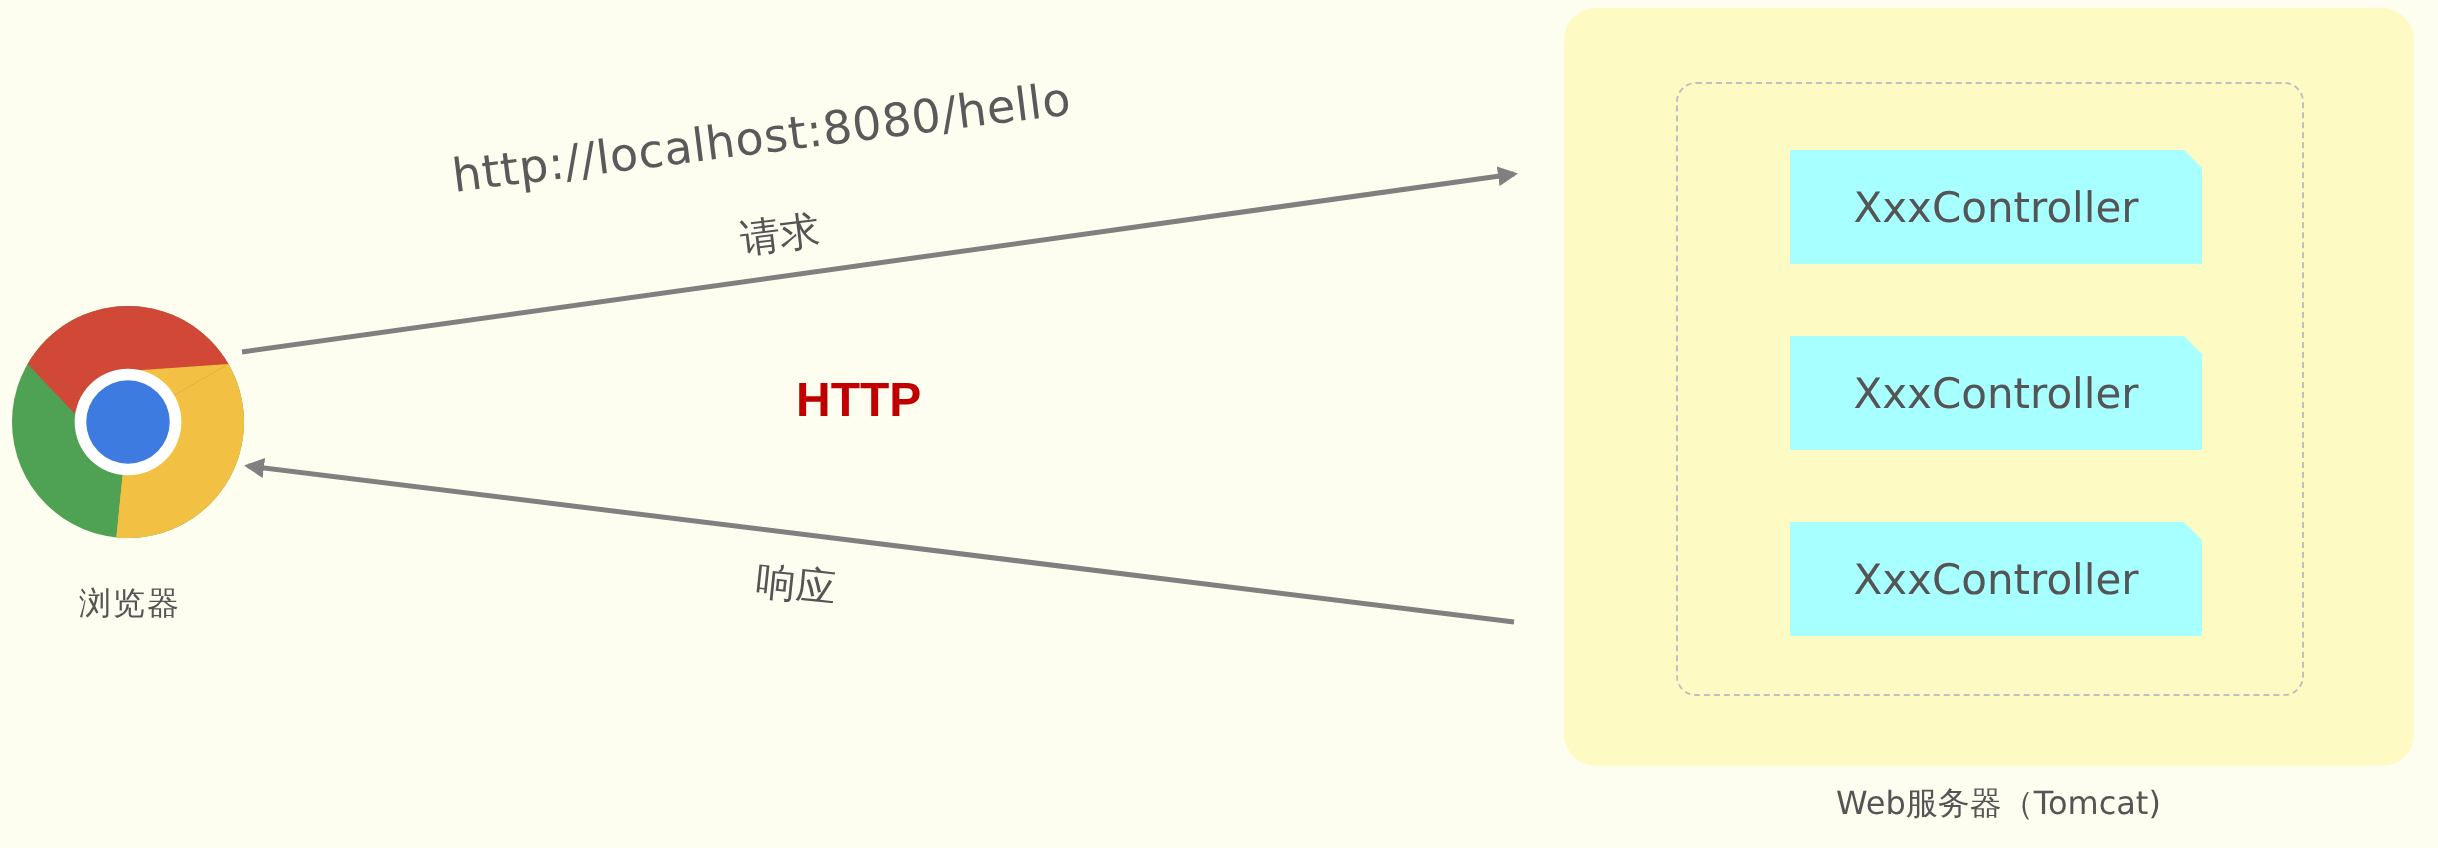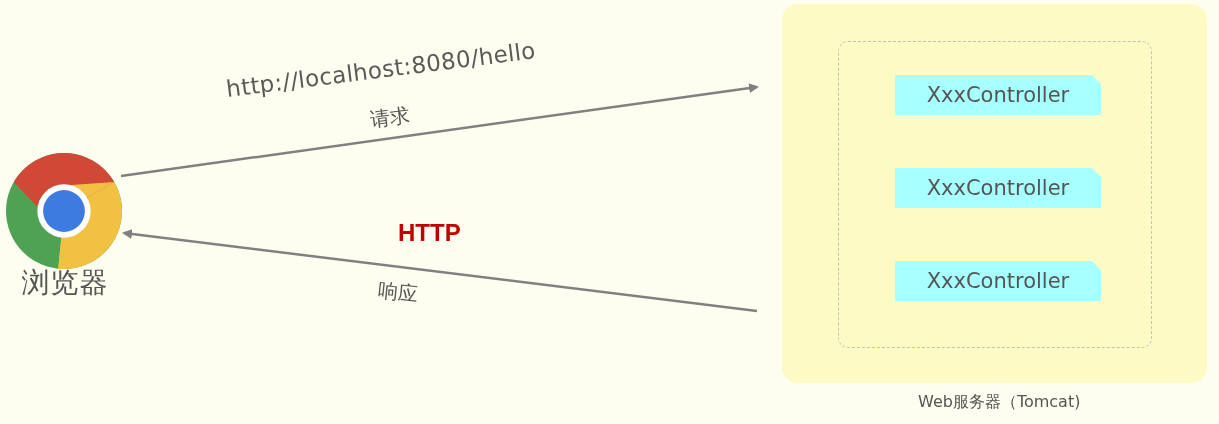--- a/index.html
+++ b/index.html
@@ -16,24 +16,24 @@
       color: #555555;
     }
     .abs { position: absolute; }
 
     
     .chrome-icon {
       left: 6px; top: 153px;
       width: 116px; height: 116px;
     }
     .browser-label {
-      left: 20px; top: 264px;
+      left: 20px; top: 292px;
       width: 90px;
       text-align: center;
-      font-size: 28px;
+      font-size: 16px;
       color: #555;
       letter-spacing: 1px;
     }
 
     
     .arrows {
       left: 0; top: 0;
       width: 1219px; height: 424px;
     }
 
@@ -52,21 +52,20 @@
       color: #555;
       transform: rotate(-7deg);
       white-space: nowrap;
     }
     .protocol-label {
       left: 398px; top: 187px;
       font-size: 24px;
       font-weight: bold;
       color: #c00000;
       font-family: "Liberation Sans", "DejaVu Sans", sans-serif;
-      margin-top: 32px;
     }
     .response-label {
       left: 378px; top: 279px;
       font-size: 20px;
       color: #555;
       transform: rotate(6deg);
       white-space: nowrap;
     }
 
     
@@ -78,21 +77,21 @@
     }
     .container-box {
       left: 838px; top: 41px;
       width: 314px; height: 307px;
       border: 1.5px dashed #c0c0c0;
       border-radius: 10px;
       box-sizing: border-box;
     }
     .controller {
       left: 895px;
-      width: 206px; height: 40px;
+      width: 206px; height: 57px;
       background: #a8ffff;
       clip-path: polygon(0 0, 197px 0, 206px 9px, 206px 100%, 0 100%);
       display: flex;
       align-items: center;
       justify-content: center;
       font-size: 21px;
       color: #555;
       font-family: "DejaVu Sans", "Liberation Sans", sans-serif;
     }
     .server-label {

